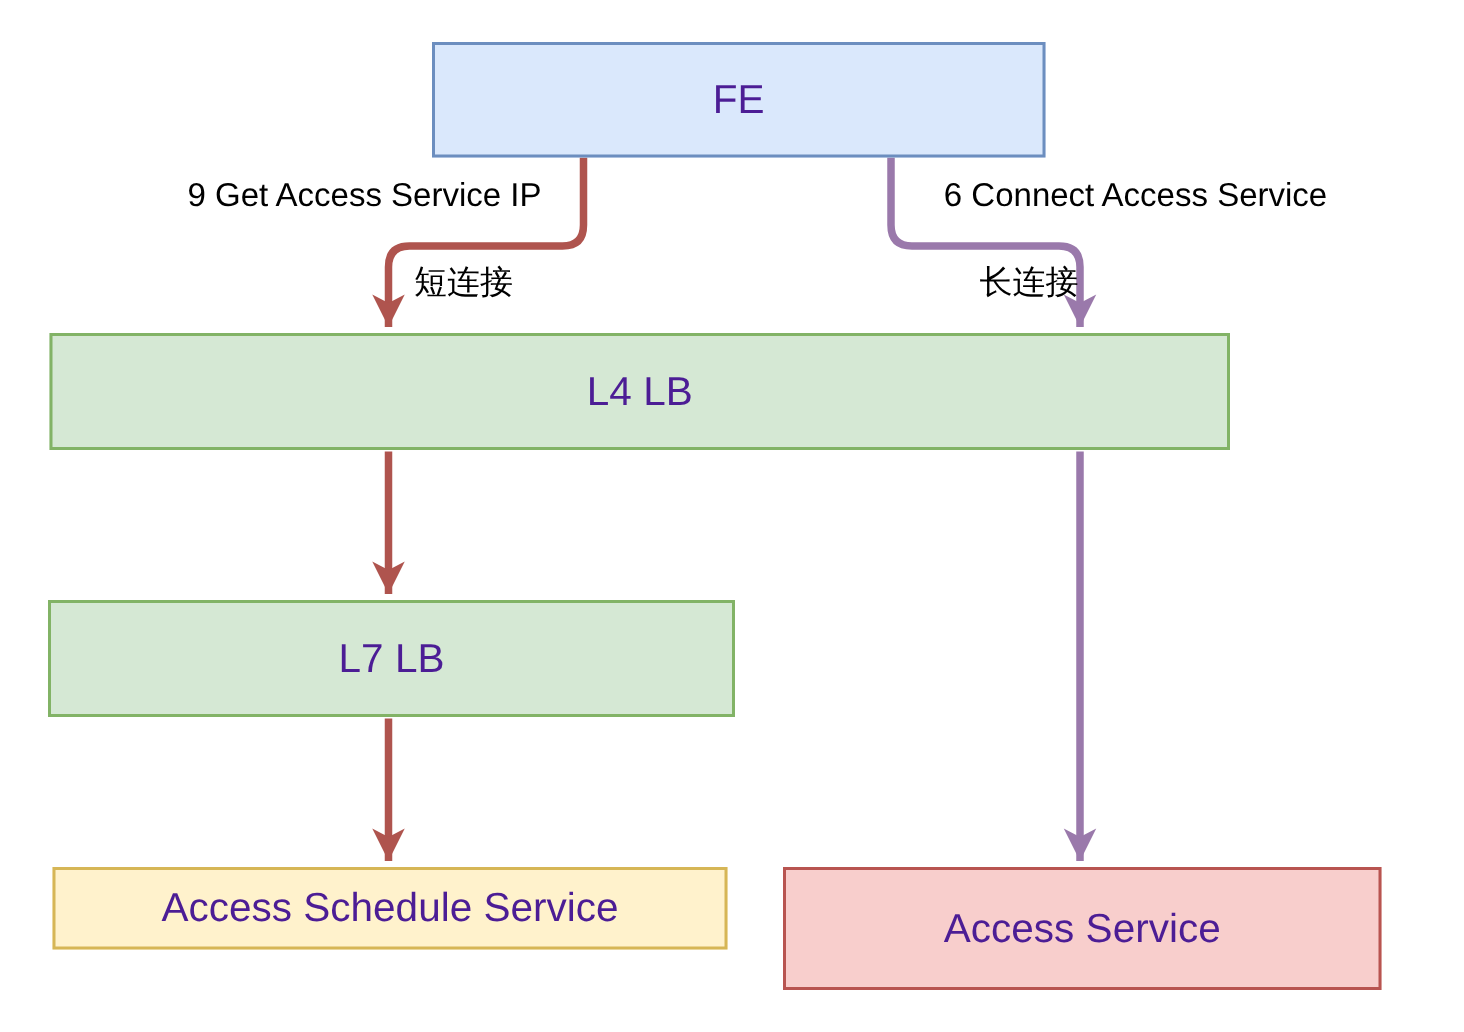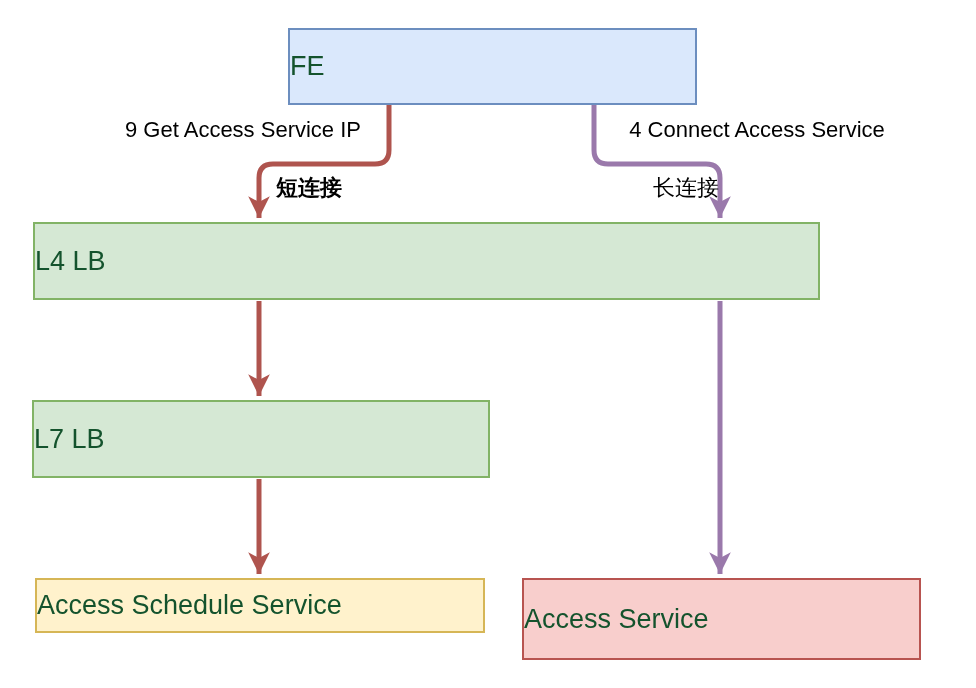--- a/index.html
+++ b/index.html
@@ -21,23 +21,23 @@
     top: 0;
     width: 976px;
     height: 688px;
   }
   .node {
     position: absolute;
     box-sizing: border-box;
     border: 2px solid;
     display: flex;
     align-items: center;
-    justify-content: flex-start;
+    justify-content: center;
     font-size: 27px;
-    color: #14532d;
+    color: #4c1d95;
     white-space: nowrap;
   }
   .node-fe {
     left: 288px; top: 28px; width: 409px; height: 77px;
     background: #dae8fc; border-color: #6c8ebf;
   }
   .node-l4-lb {
     left: 33px; top: 222px; width: 787px; height: 78px;
     background: #d5e8d4; border-color: #82b366;
   }
@@ -54,21 +54,21 @@
     background: #f8cecc; border-color: #b85450;
   }
   .edge-label {
     position: absolute;
     transform: translate(-50%, -50%);
     font-size: 22px;
     color: #000000;
     white-space: nowrap;
   }
   .edge-label-1   { left: 243px; top: 130px; }
-  .edge-sublabel-1{ left: 309px; top: 188px; font-weight: bold; }
+  .edge-sublabel-1{ left: 309px; top: 188px; }
   .edge-label-2   { left: 757px; top: 130px; }
   .edge-sublabel-2{ left: 686px; top: 188px; }
 </style>
 </head>
 <body>
 
 <div class="stage">
 
   <svg class="edges-layer" width="976" height="688" viewBox="0 0 976 688" xmlns="http://www.w3.org/2000/svg">
     <defs>
@@ -108,17 +108,17 @@
   </div>
 
   <div class="node node-access-service">
     <span>Access Service</span>
   </div>
 
   <div class="edge-label edge-label-1">9 Get Access Service IP</div>
 
   <div class="edge-label edge-sublabel-1">短连接</div>
 
-  <div class="edge-label edge-label-2">4 Connect Access Service</div>
+  <div class="edge-label edge-label-2">6 Connect Access Service</div>
 
   <div class="edge-label edge-sublabel-2">长连接</div>
 
 </div>
 
 </body></html>

